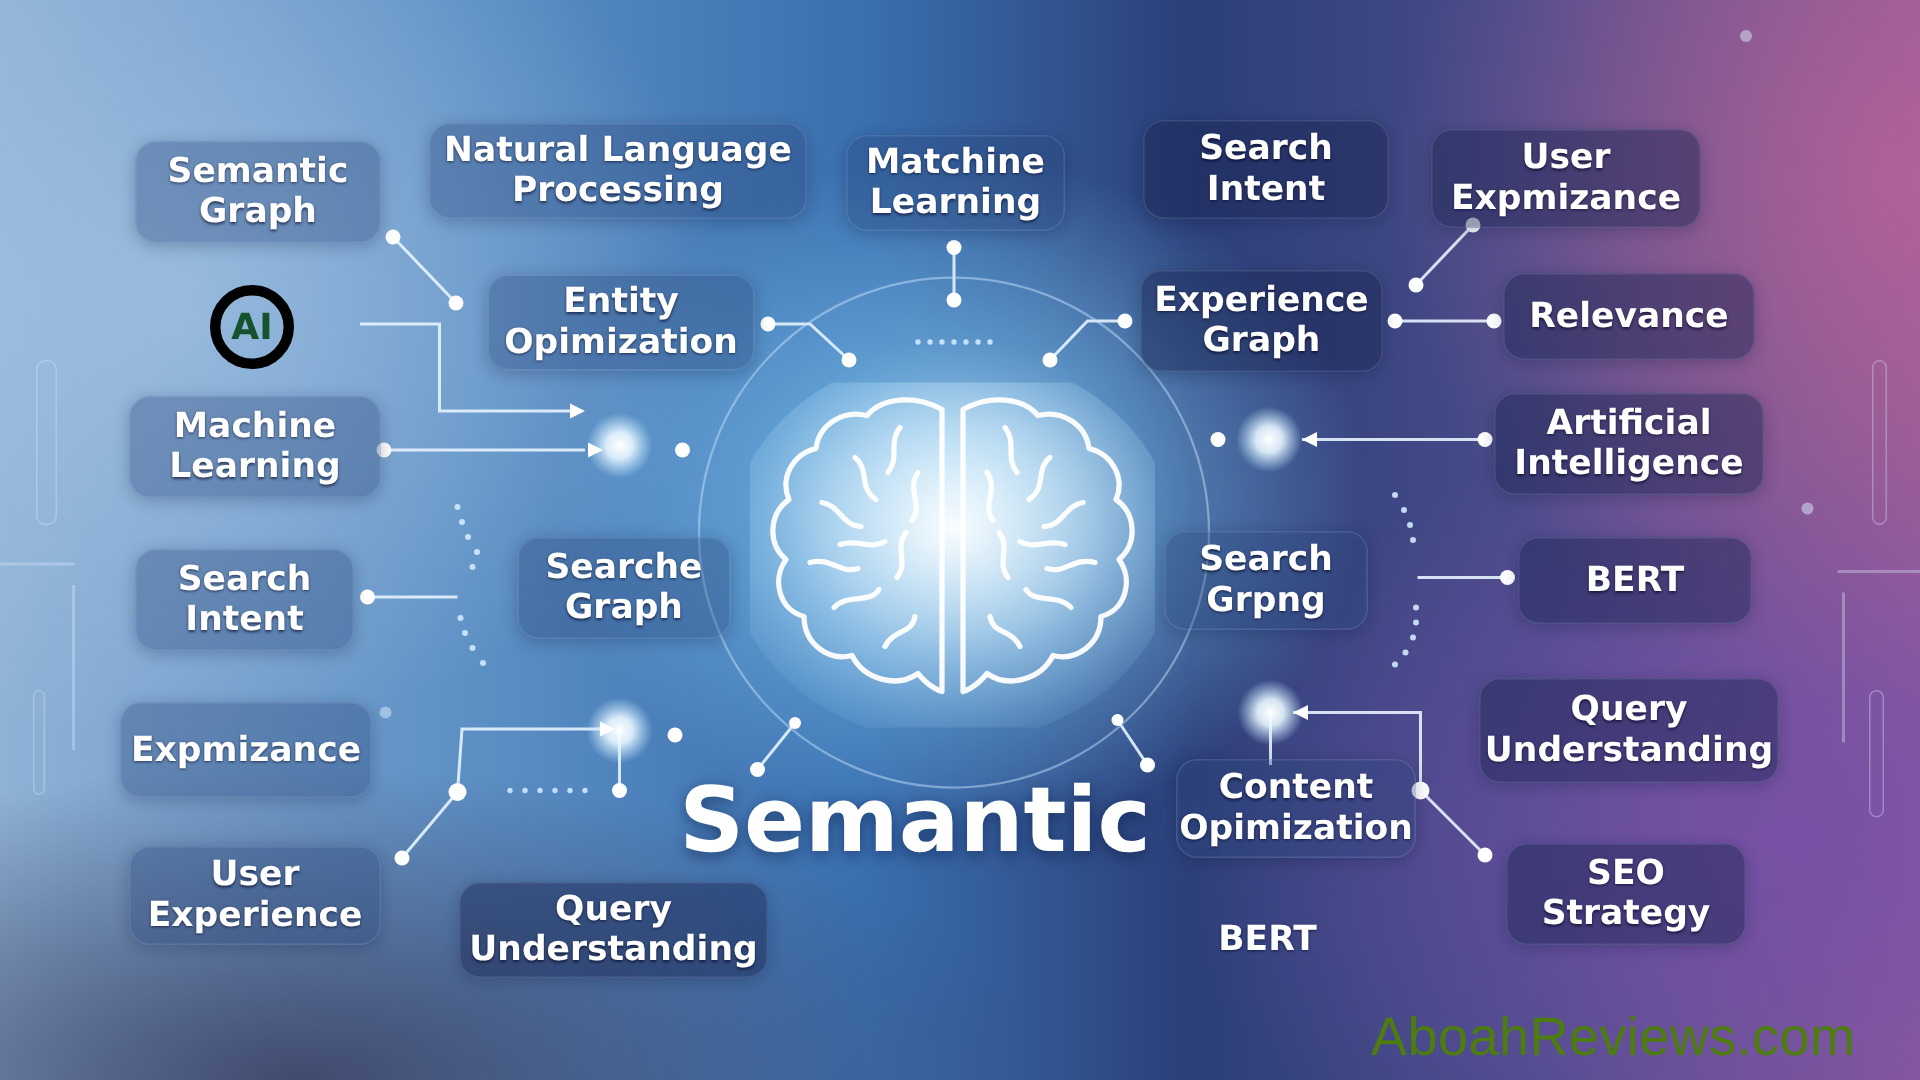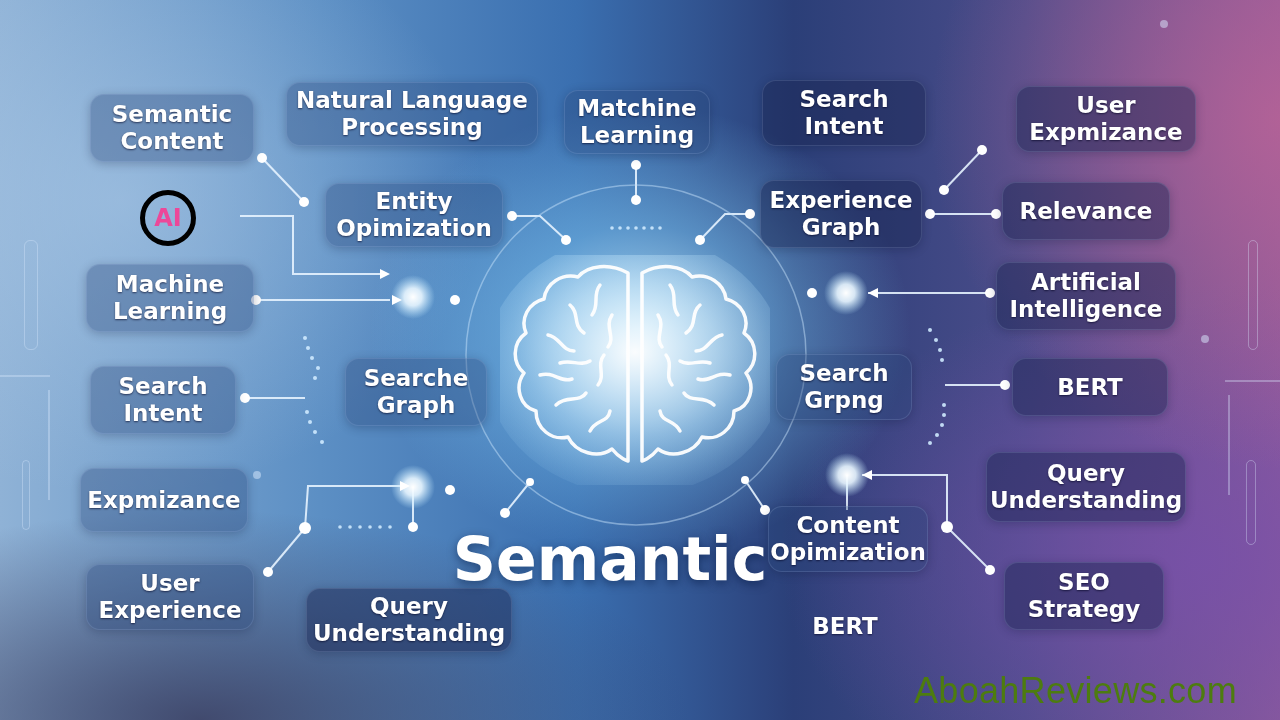--- a/index.html
+++ b/index.html
@@ -38,30 +38,29 @@
     border: 1px solid rgba(200,220,255,0.14);
     box-shadow: 0 2px 10px rgba(10,20,50,0.25);
     text-shadow: 0 1px 2px rgba(0,0,30,0.6);
     cursor: pointer;
   }
   .node.dark { background: rgba(25,35,80,0.45); }
   .node.bare { background: transparent; border: none; box-shadow: none; }
 
   .ai-badge {
     position: absolute; left: 140px; top: 190px; width: 56px; height: 56px;
-    border: 5px solid #000000; border-radius: 50%;
+    border: 7px solid #000000; border-radius: 50%;
     display: flex; align-items: center; justify-content: center;
-    color: #ec4899; font-weight: bold; font-size: 24px;
+    color: #14532d; font-weight: bold; font-size: 24px;
   }
 
   .title {
     position: absolute; left: 420px; top: 515px; width: 380px;
     text-align: center; color: #ffffff; font-weight: bold;
     text-shadow: 0 3px 10px rgba(0,20,60,0.5);
-    margin-top: 12px;
   }
   .title .l1 { font-size: 60px; line-height: 64px; display: block; }
   .title .l2 { font-size: 60px; line-height: 64px; display: block; margin-left: 30px; }
 
   .watermark {
     position: absolute; left: 914px; top: 670px;
     color: #4d7c0f; font-size: 36px; font-family: "Liberation Sans", sans-serif;
     letter-spacing: 0.3px;
   }
 </style>
@@ -223,42 +222,42 @@
 
     <path d="M142 18 C160 8 182 10 192 22 C208 18 224 28 226 44 C242 48 250 64 244 78 C258 88 258 108 246 118 C256 132 250 152 234 156 C234 174 218 186 202 182 C194 198 172 204 158 194 C150 204 142 206 142 206 Z"></path>
     <path d="M170 30 C178 40 170 50 178 60 M200 50 C190 58 198 70 186 78 M222 80 C210 82 208 96 196 96 M230 120 C216 116 210 128 198 124 M214 150 C204 140 190 148 184 138 M180 176 C174 164 162 168 160 156 M166 100 C174 110 164 120 172 130 M158 60 C166 72 154 82 162 92 M210 108 C198 104 190 112 180 106"></path>
   </g>
 </svg>
 
 <div class="ai-badge">
     <span>AI</span>
   </div>
 
-<div class="node" style="left:90px;top:94px;width:164px;height:68px;padding:0 18px;">Semantic Content</div>
+<div class="node" style="left:90px;top:94px;width:164px;height:68px;padding:0 18px;">Semantic Graph</div>
 <div class="node" style="left:286px;top:82px;width:252px;height:64px;padding:0 8px;">Natural Language Processing</div>
 <div class="node" style="left:564px;top:90px;width:146px;height:64px;padding:0 12px;">Matchine Learning</div>
 <div class="node dark" style="left:762px;top:80px;width:164px;height:66px;padding:0 30px;">Search Intent</div>
-<div class="node dark" style="left:1016px;top:86px;width:180px;height:66px;padding:0 4px;text-align:center;">User Expmizance</div>
+<div class="node dark" style="left:954px;top:86px;width:180px;height:66px;padding:0 4px;text-align:center;">User Expmizance</div>
 
 <div class="node" style="left:325px;top:183px;width:178px;height:64px;padding:0 6px;">Entity Opimization</div>
 <div class="node dark" style="left:760px;top:180px;width:162px;height:68px;padding:0 4px;">Experience Graph</div>
 <div class="node dark" style="left:1002px;top:182px;width:168px;height:58px;">Relevance</div>
 
 <div class="node" style="left:86px;top:264px;width:168px;height:68px;padding:0 22px;">Machine Learning</div>
 <div class="node dark" style="left:996px;top:262px;width:180px;height:68px;padding:0 4px;">Artificial Intelligence</div>
 
 <div class="node" style="left:90px;top:366px;width:146px;height:68px;padding:0 24px;">Search Intent</div>
 <div class="node" style="left:345px;top:358px;width:142px;height:68px;padding:0 10px;">Searche Graph</div>
 <div class="node" style="left:776px;top:354px;width:136px;height:66px;padding:0 10px;">Search Grpng</div>
 <div class="node dark" style="left:1012px;top:358px;width:156px;height:58px;">BERT</div>
 
 <div class="node" style="left:80px;top:468px;width:168px;height:64px;">Expmizance</div>
 <div class="node dark" style="left:986px;top:452px;width:200px;height:70px;padding:0 2px;">Query Understanding</div>
 
-<div class="node" style="left:768px;top:506px;width:160px;height:66px;padding:0 4px;">Content Opimization</div>
+<div class="node" style="left:784px;top:506px;width:160px;height:66px;padding:0 4px;">Content Opimization</div>
 
 <div class="node" style="left:86px;top:564px;width:168px;height:66px;padding:0 12px;">User Experience</div>
 <div class="node dark" style="left:306px;top:588px;width:206px;height:64px;padding:0 2px;">Query Understanding</div>
 <div class="node dark" style="left:1004px;top:562px;width:160px;height:68px;padding:0 18px;">SEO Strategy</div>
 <div class="node bare" style="left:790px;top:606px;width:110px;height:40px;">BERT</div>
 
 <div class="title">
   <span class="l1">Semantic</span>
 </div>
 

